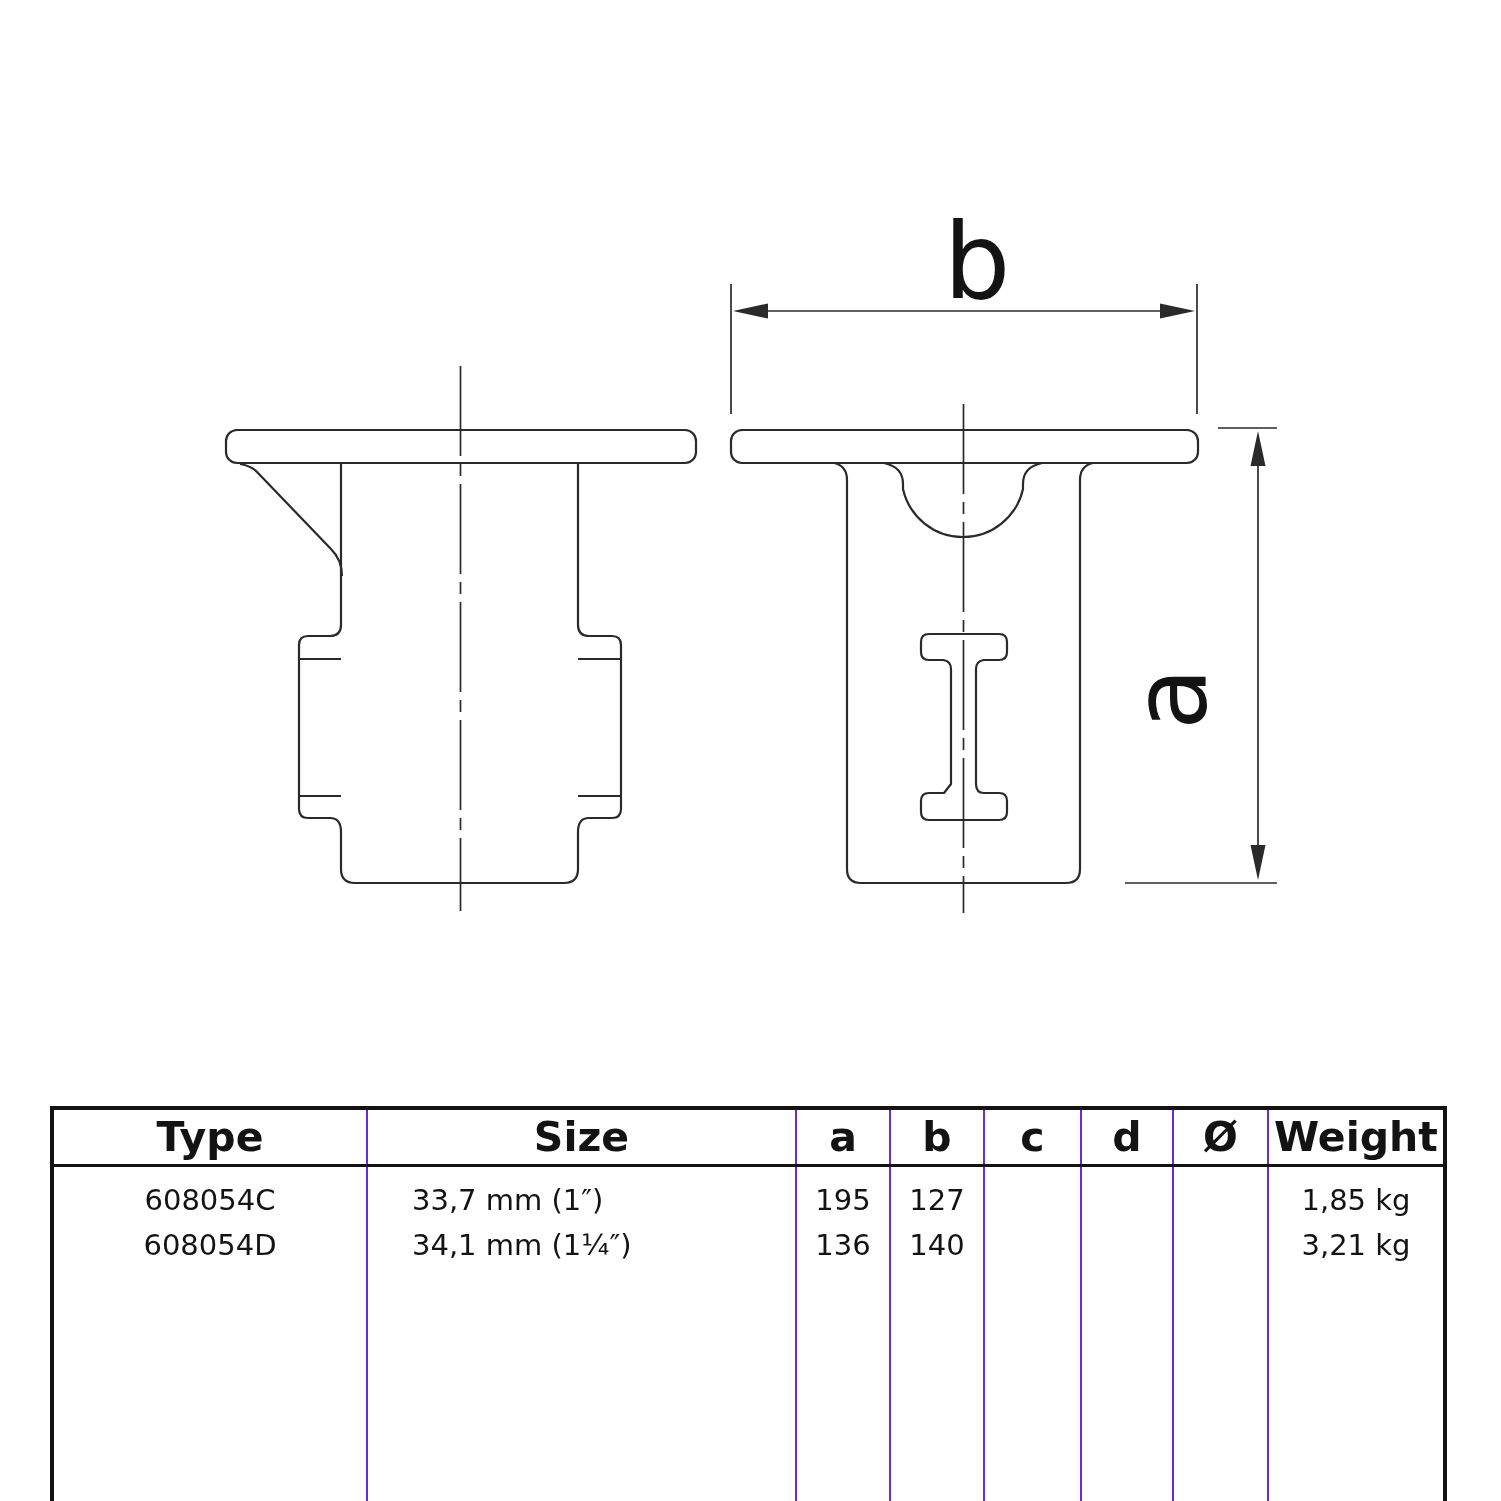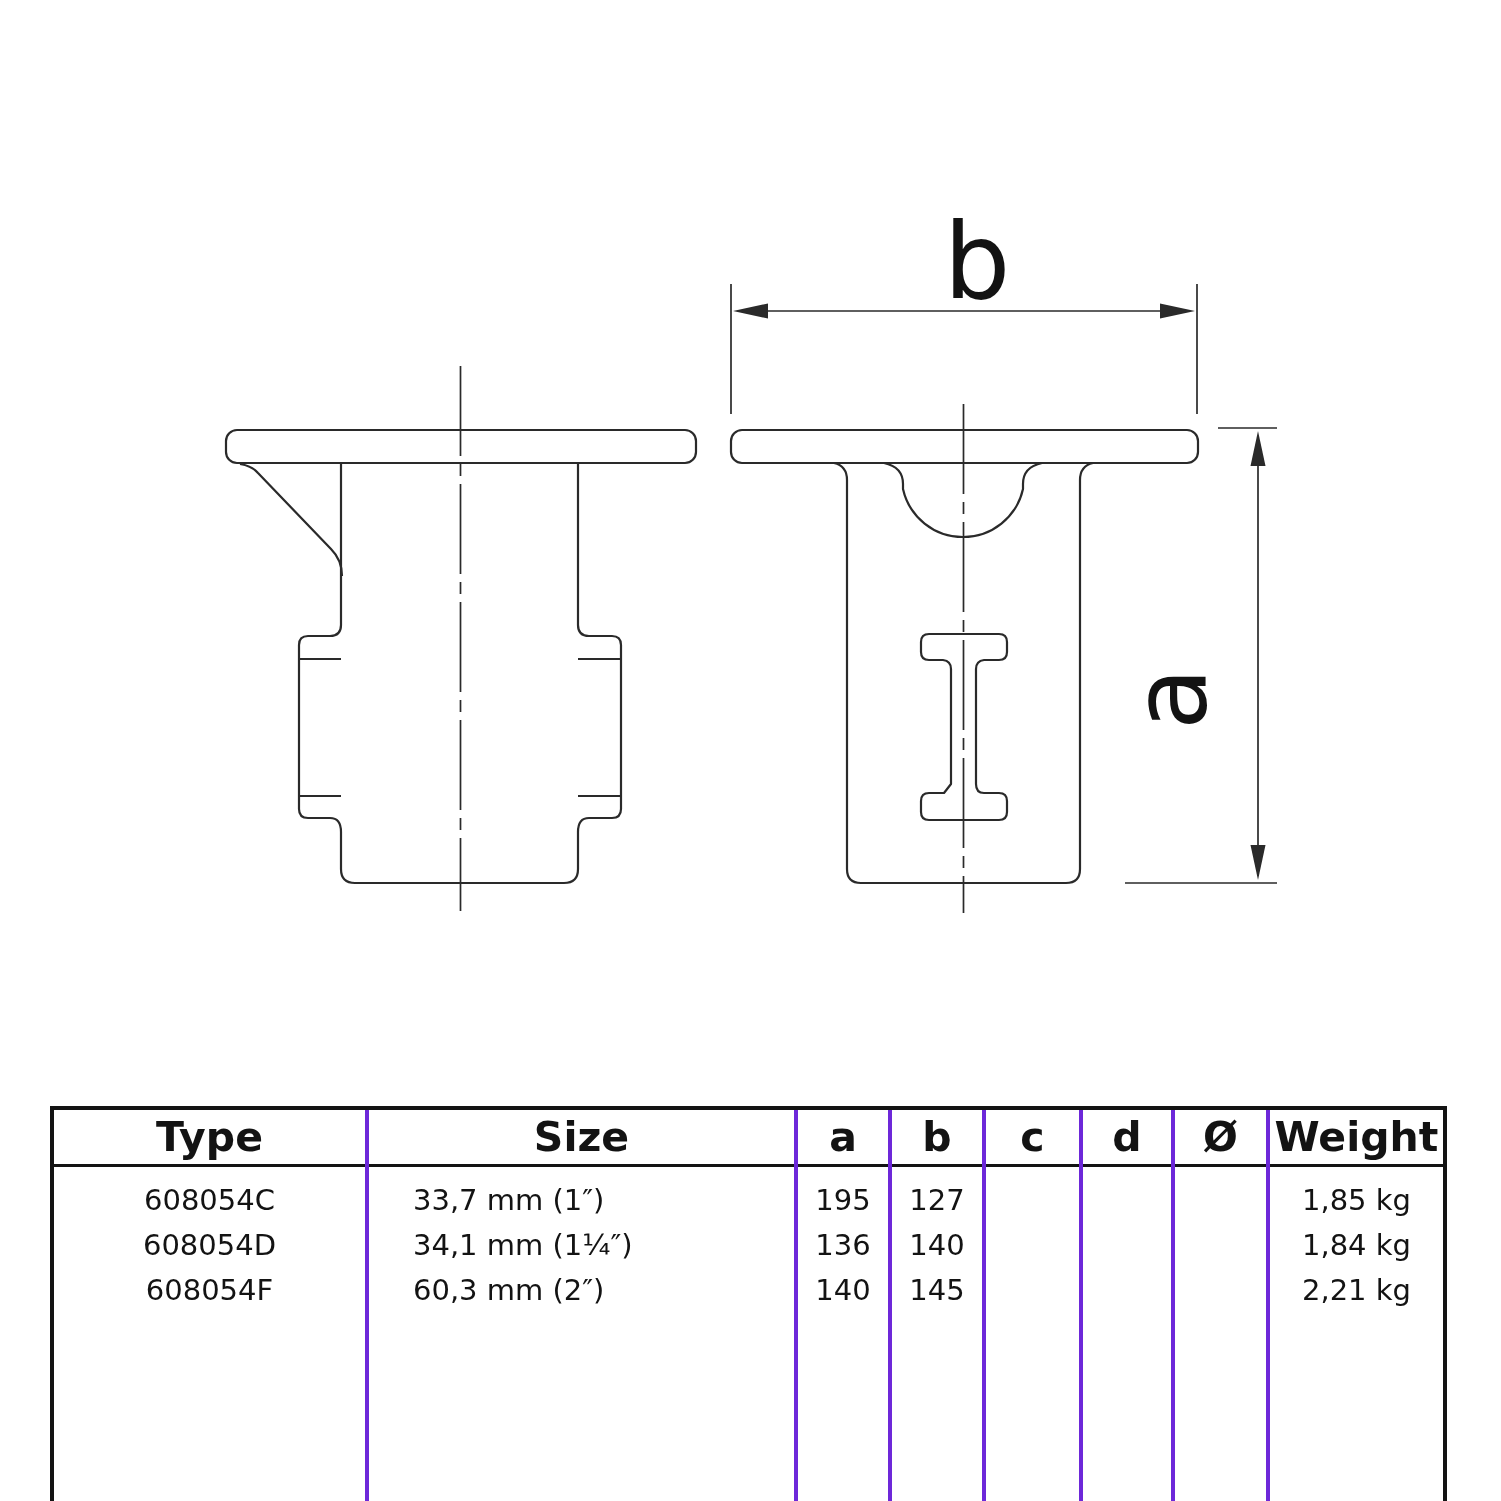--- a/index.html
+++ b/index.html
@@ -11,21 +11,21 @@
 
   
   #spec-table-wrap{
     position:absolute;left:50px;top:1106px;width:1397px;height:404px;
     border:4px solid #131313;box-sizing:border-box;
   }
   #spec-table{
     width:100%;height:100%;border-collapse:collapse;table-layout:fixed;
   }
   #spec-table th,#spec-table td{
-    padding:0;margin:0;border:none;border-left:4px solid #6d28d9;
+    padding:0;margin:0;border:none;border-left:2px solid #6d28d9;
     text-align:center;vertical-align:middle;overflow:hidden;white-space:nowrap;
   }
   #spec-table th:first-child,#spec-table td:first-child{border-left:none;}
   #spec-table thead th{
     font-size:41px;font-weight:bold;border-bottom:3px solid #131313;height:54px;
   }
   #spec-table tbody td{font-size:29px;font-weight:normal;}
   #spec-table tr.spacer-row td{height:10px;}
   #spec-table tr.data-row td{height:45px;}
   #spec-table tr.filler-row td{height:auto;}
@@ -185,31 +185,21 @@
           <td>1,85 kg</td>
         </tr>
         <tr class="data-row">
           <td>608054D</td>
           <td class="col-size">34,1 mm (1¼″)</td>
           <td>136</td>
           <td>140</td>
           <td></td>
           <td></td>
           <td></td>
-          <td>1,84 kg</td>
-        </tr>
-        <tr class="data-row">
-          <td>608054F</td>
-          <td class="col-size">60,3 mm (2″)</td>
-          <td>140</td>
-          <td>145</td>
-          <td></td>
-          <td></td>
-          <td></td>
-          <td>2,21 kg</td>
+          <td>3,21 kg</td>
         </tr>
         <tr class="filler-row">
           <td></td>
             <td class="col-size"></td>
             <td></td>
             <td></td>
             <td></td>
             <td></td>
             <td></td>
             <td></td>

